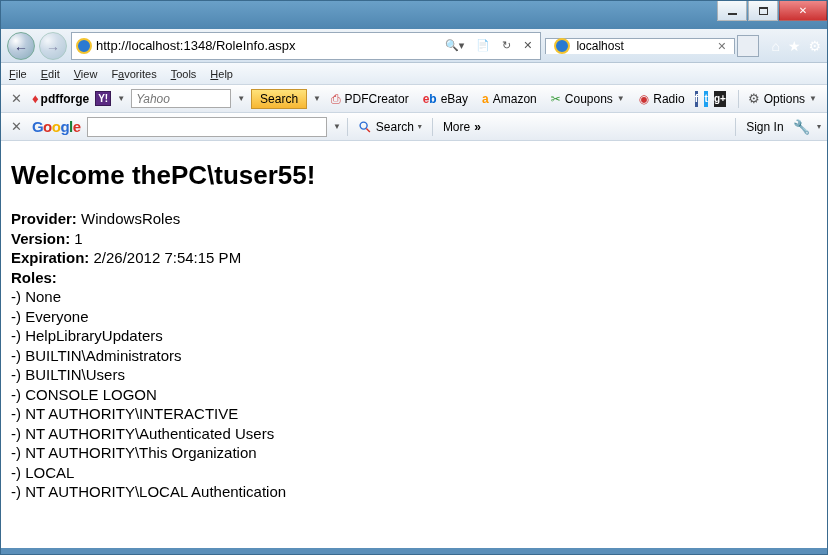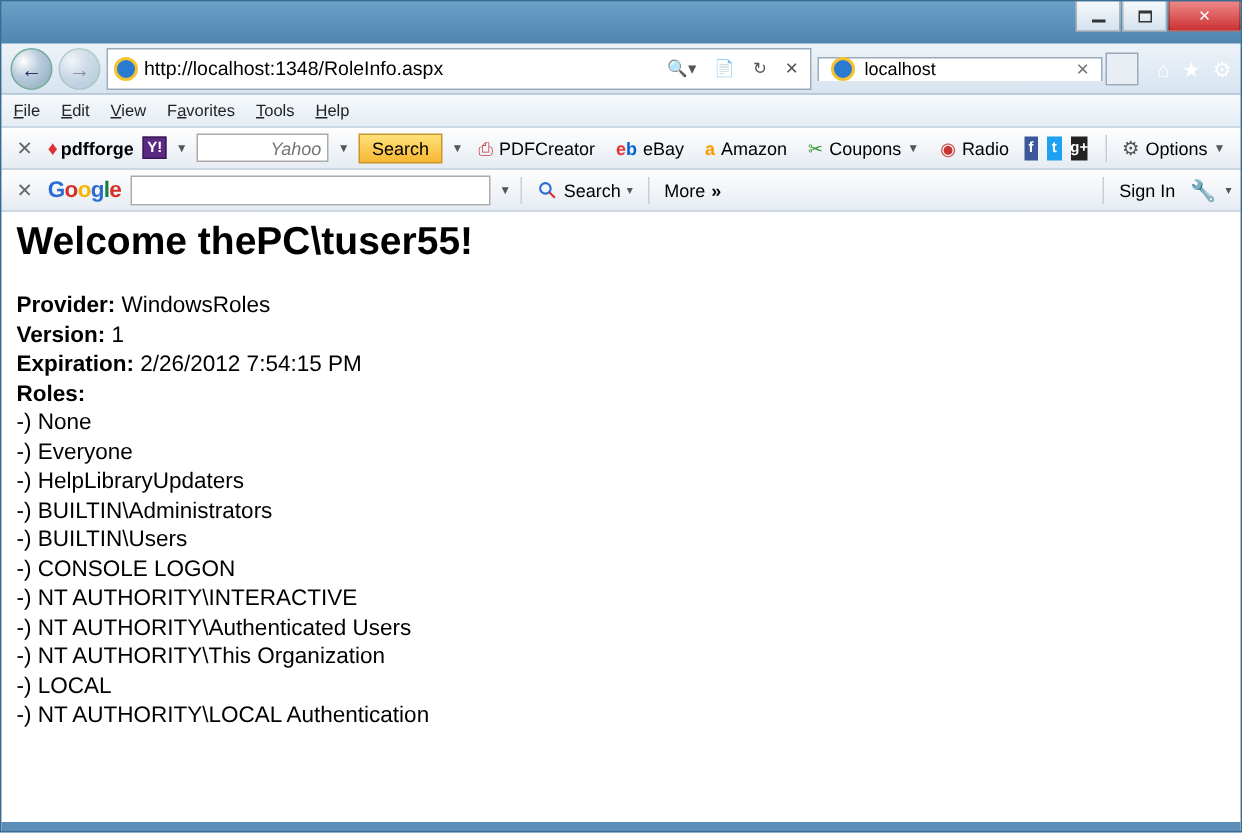--- a/index.html
+++ b/index.html
@@ -31,40 +31,40 @@
 
 .menurow { height:22px; background:linear-gradient(#f7fafd,#e4ecf4); display:flex; align-items:center; padding:0 8px; gap:14px; font-size:11px; color:#222; border-bottom:1px solid #cbd6e1; }
 .menuitem span.u { text-decoration:underline; }
 
 
 .tbA { height:28px; background:linear-gradient(#fefefe,#e6ecf3); display:flex; align-items:center; padding:0 6px; gap:6px; font-size:12px; border-bottom:1px solid #cbd6e1; }
 .xbtn { color:#666; padding:0 4px; font-size:13px; }
 .pdfforge { display:flex; align-items:center; gap:2px; font-weight:bold; }
 .flame { color:#d33; font-size:13px; }
 .yex { background:#5a2a82; color:#fff; font-weight:bold; font-size:10px; padding:1px 2px; border:1px solid #3a1a55; }
-.tbAsearch { background:#fff; border:1px solid #aaa; width:88px; height:19px; font-size:12px; padding:0 4px; color:#888; font-style:italic;text-align:right; }
+.tbAsearch { background:#fff; border:1px solid #aaa; width:100px; height:19px; font-size:12px; padding:0 4px; color:#888; font-style:italic; }
 .searchbtn { background:linear-gradient(#ffe27a,#f7b733); border:1px solid #c9952e; padding:2px 8px; font-size:12px; }
 .tbitm { display:flex; align-items:center; gap:4px; padding:0 4px; }
 .dd { font-size:8px; color:#555; }
 .sq { width:16px; height:16px; display:inline-flex; align-items:center; justify-content:center; font-size:10px; font-weight:bold; color:#fff; }
 .sep { width:1px; height:18px; background:#c6d0da; }
 .spacer { flex:1; }
 .gearico { font-size:13px; color:#555; }
 
 
 .tbB { height:28px; background:linear-gradient(#fefefe,#e6ecf3); display:flex; align-items:center; padding:0 6px; gap:6px; font-size:12px; border-bottom:1px solid #cbd6e1; }
 .googlog { font-weight:bold; font-size:15px; letter-spacing:-0.5px; }
 .gB { color:#2b6cd4;} .gR{color:#d93025;} .gY{color:#f4b400;} .gG{color:#188038;}
 .tbBinput { flex:1; height:20px; border:1px solid #aaa; background:#fff; }
 .gsbtn { display:flex; align-items:center; gap:4px; padding:0 4px; }
 .gsico { width:14px;height:14px; }
 .gswrench { font-size:14px; color:#555; }
 
 
-.content { flex:1; background:#fff; padding:4px 10px; font-family:"Times New Roman",serif; color:#000; overflow:auto; border-bottom:6px solid #5b8fb9; }
+.content { flex:1; background:#fff; padding:19px 10px; font-family:"Times New Roman",serif; color:#000; overflow:auto; border-bottom:6px solid #5b8fb9; }
 .content h1 { font-size:26px; font-weight:bold; margin-bottom:18px; }
 .content p { font-size:15px; line-height:1.3; }
 .content p b { font-weight:bold; }
 .rolesline { font-size:15px; line-height:1.3; }
 </style>
 </head>
 <body>
 
 <div class="window">
 

